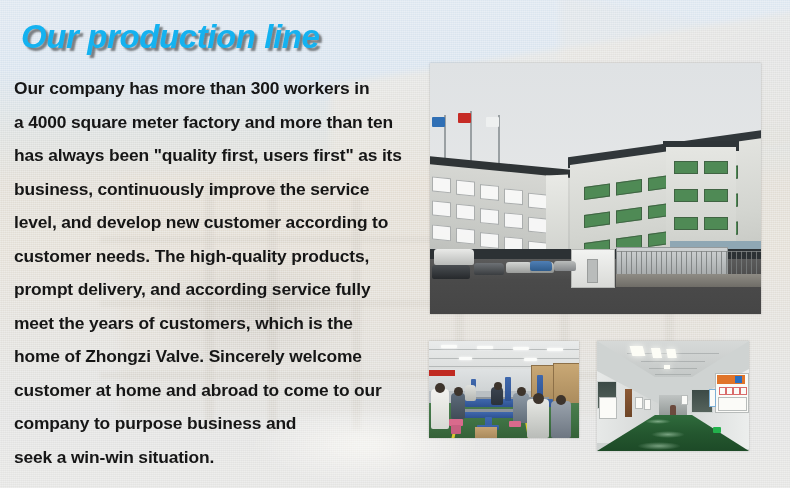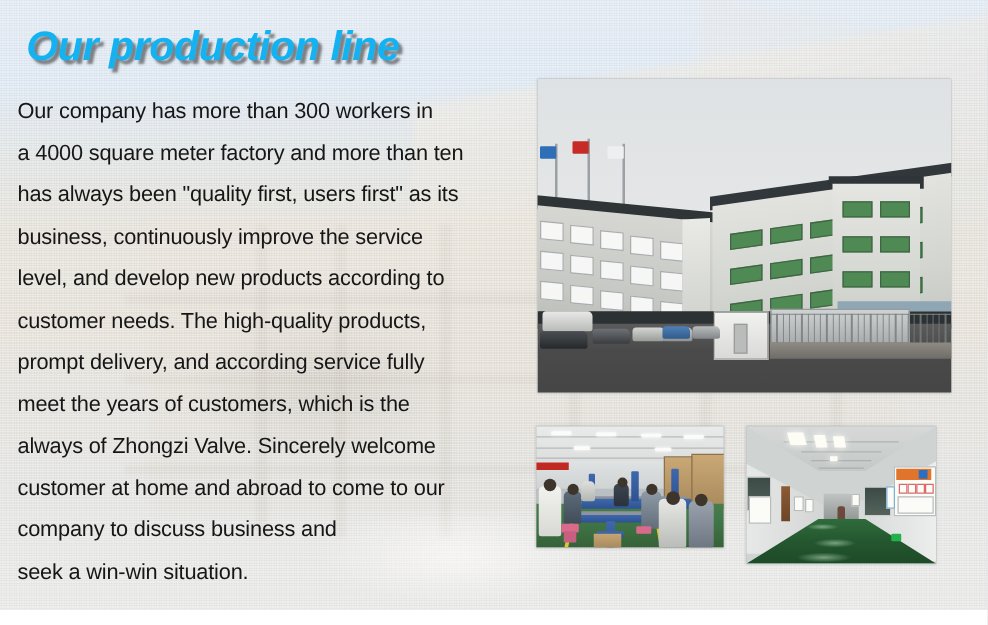--- a/index.html
+++ b/index.html
@@ -124,21 +124,21 @@
 
   
   #body-copy {
     position: absolute;
     left: 14px;
     top: 72px;
     width: 412px;
   }
   .copy-line {
     font-size: 17.4px;
-    font-weight: normal;
+    font-weight: bold;
     color: #161616;
     line-height: 33.5px;
     white-space: nowrap;
     letter-spacing: -0.15px;
   }
 
   
   .photo {
     position: absolute;
     overflow: hidden;
@@ -413,27 +413,27 @@
   <div class="bg-layer bg-veil"></div>
   <div class="bg-layer bg-texture"></div>
 
   <div id="title">Our production line</div>
 
   <div id="body-copy">
     <div class="copy-line">Our company has more than 300 workers in</div>
     <div class="copy-line">a 4000 square meter factory and more than ten</div>
     <div class="copy-line">has always been "quality first, users first" as its</div>
     <div class="copy-line">business, continuously improve the service</div>
-    <div class="copy-line">level, and develop new products according to</div>
+    <div class="copy-line">level, and develop new customer according to</div>
     <div class="copy-line">customer needs. The high-quality products,</div>
     <div class="copy-line">prompt delivery, and according service fully</div>
     <div class="copy-line">meet the years of customers, which is the</div>
-    <div class="copy-line">always of Zhongzi Valve. Sincerely welcome</div>
+    <div class="copy-line">home of Zhongzi Valve. Sincerely welcome</div>
     <div class="copy-line">customer at home and abroad to come to our</div>
-    <div class="copy-line">company to discuss business and</div>
+    <div class="copy-line">company to purpose business and</div>
     <div class="copy-line">seek a win-win situation.</div>
   </div>
 
   <div class="photo" id="photo-factory">
     <div class="fx fx-sky"></div>
 
     <div class="fx fx-flagpole" style="left:14px; top:52px; height:58px;"></div>
     <div class="fx fx-flag" style="left:2px;  top:54px; background:#2f6fb5;"></div>
     <div class="fx fx-flagpole" style="left:40px; top:48px; height:62px;"></div>
     <div class="fx fx-flag" style="left:28px; top:50px; background:#c62b25;"></div>

